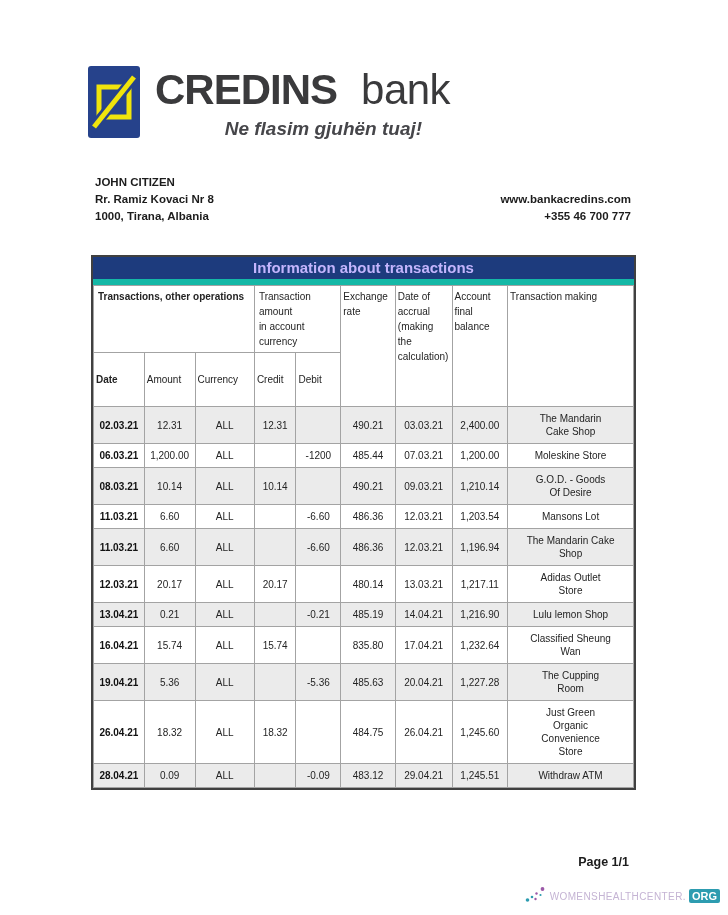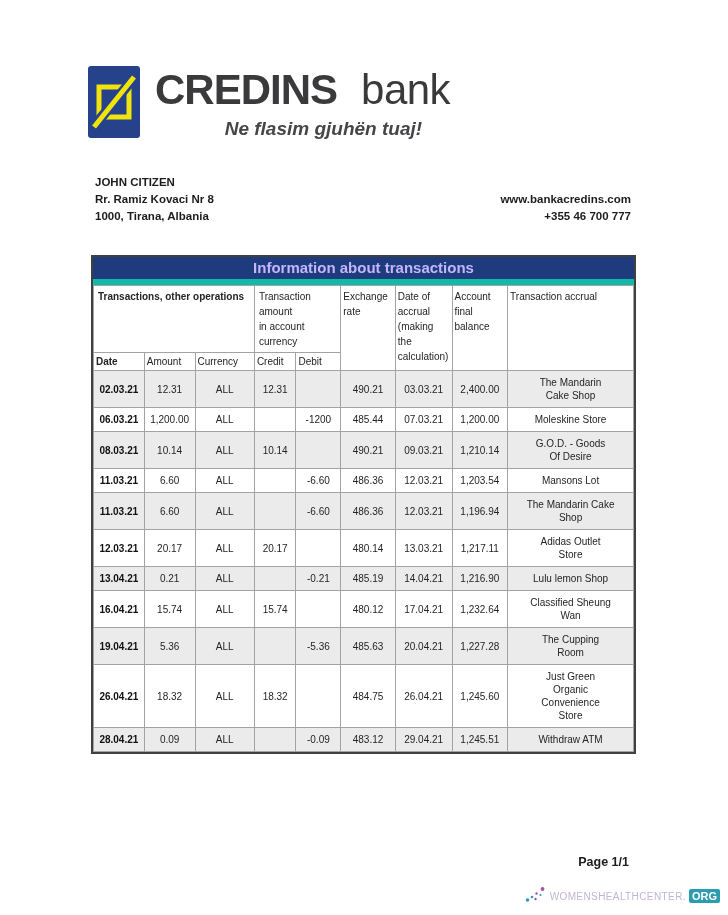--- a/index.html
+++ b/index.html
@@ -21,21 +21,21 @@
   
   .statement{position:absolute;left:91px;top:255px;width:541px;border:2px solid #404040;}
   .bar{height:22px;line-height:22px;text-align:center;font-size:15px;font-weight:700;}
   .bar.yellow{background:#dce000;color:#101010;border-bottom:1px solid #404040;}
   .bar.navy{background:#1d3b7d;color:#c4b5fd;border-bottom:6px solid #14b8a6;}
   table{border-collapse:collapse;width:100%;table-layout:fixed;font-size:10px;color:#242424;}
   th,td{border:1px solid #a3a3a3;padding:3px 2px;vertical-align:top;}
   thead th{font-weight:400;text-align:left;line-height:15px;background:#fff;}
   thead th.grp{text-align:left;padding-left:4px;}
   thead th.b{font-weight:700;}
-  thead tr.sub th{padding:2px 2px;line-height:13px;vertical-align:middle;}
+  thead tr.sub th{padding:20px 2px;line-height:13px;vertical-align:middle;}
   .pre{white-space:pre-line;margin-top:6px;}
   tbody td{text-align:center;vertical-align:middle;line-height:13px;padding:5px 2px;}
   tbody tr:nth-child(odd) td{background:#ebebeb;}
   tbody td.date-cell{background:#ffffff;font-weight:700;color:#111;}
   tbody td.details-cell{white-space:pre-line;}
   
   .page-num{position:absolute;right:99px;top:855px;font-size:12.5px;font-weight:700;color:#1c1c1c;}
   .watermark{position:absolute;right:8px;top:884px;display:flex;align-items:center;gap:3px;}
   .wm-text{font-size:10px;color:#c5b4d4;letter-spacing:0.4px;font-weight:400;}
   .wm-badge{background:#2d9cb0;color:#fff;font-size:11px;font-weight:700;padding:1px 3px;border-radius:2px;}
@@ -97,21 +97,21 @@
           <th rowspan="2" class="pre">Exchange
 rate</th>
           <th rowspan="2" class="pre">Date of
 accrual
 (making
 the
 calculation)</th>
           <th rowspan="2" class="pre">Account
 final
 balance</th>
-          <th rowspan="2">Transaction accrual</th>
+          <th rowspan="2">Transaction making</th>
         </tr>
         <tr class="sub">
           <th class="b">Date</th>
           <th>Amount</th>
           <th>Currency</th>
           <th>Credit</th>
           <th>Debit</th>
         </tr>
       </thead>
       <tbody>
@@ -195,21 +195,21 @@
             <td>14.04.21</td>
             <td>1,216.90</td>
             <td class="details-cell">Lulu lemon Shop</td>
           </tr>
           <tr>
             <td class="date-cell">16.04.21</td>
             <td>15.74</td>
             <td>ALL</td>
             <td>15.74</td>
             <td></td>
-            <td>480.12</td>
+            <td>835.80</td>
             <td>17.04.21</td>
             <td>1,232.64</td>
             <td class="details-cell">Classified Sheung
 Wan</td>
           </tr>
           <tr>
             <td class="date-cell">19.04.21</td>
             <td>5.36</td>
             <td>ALL</td>
             <td></td>

